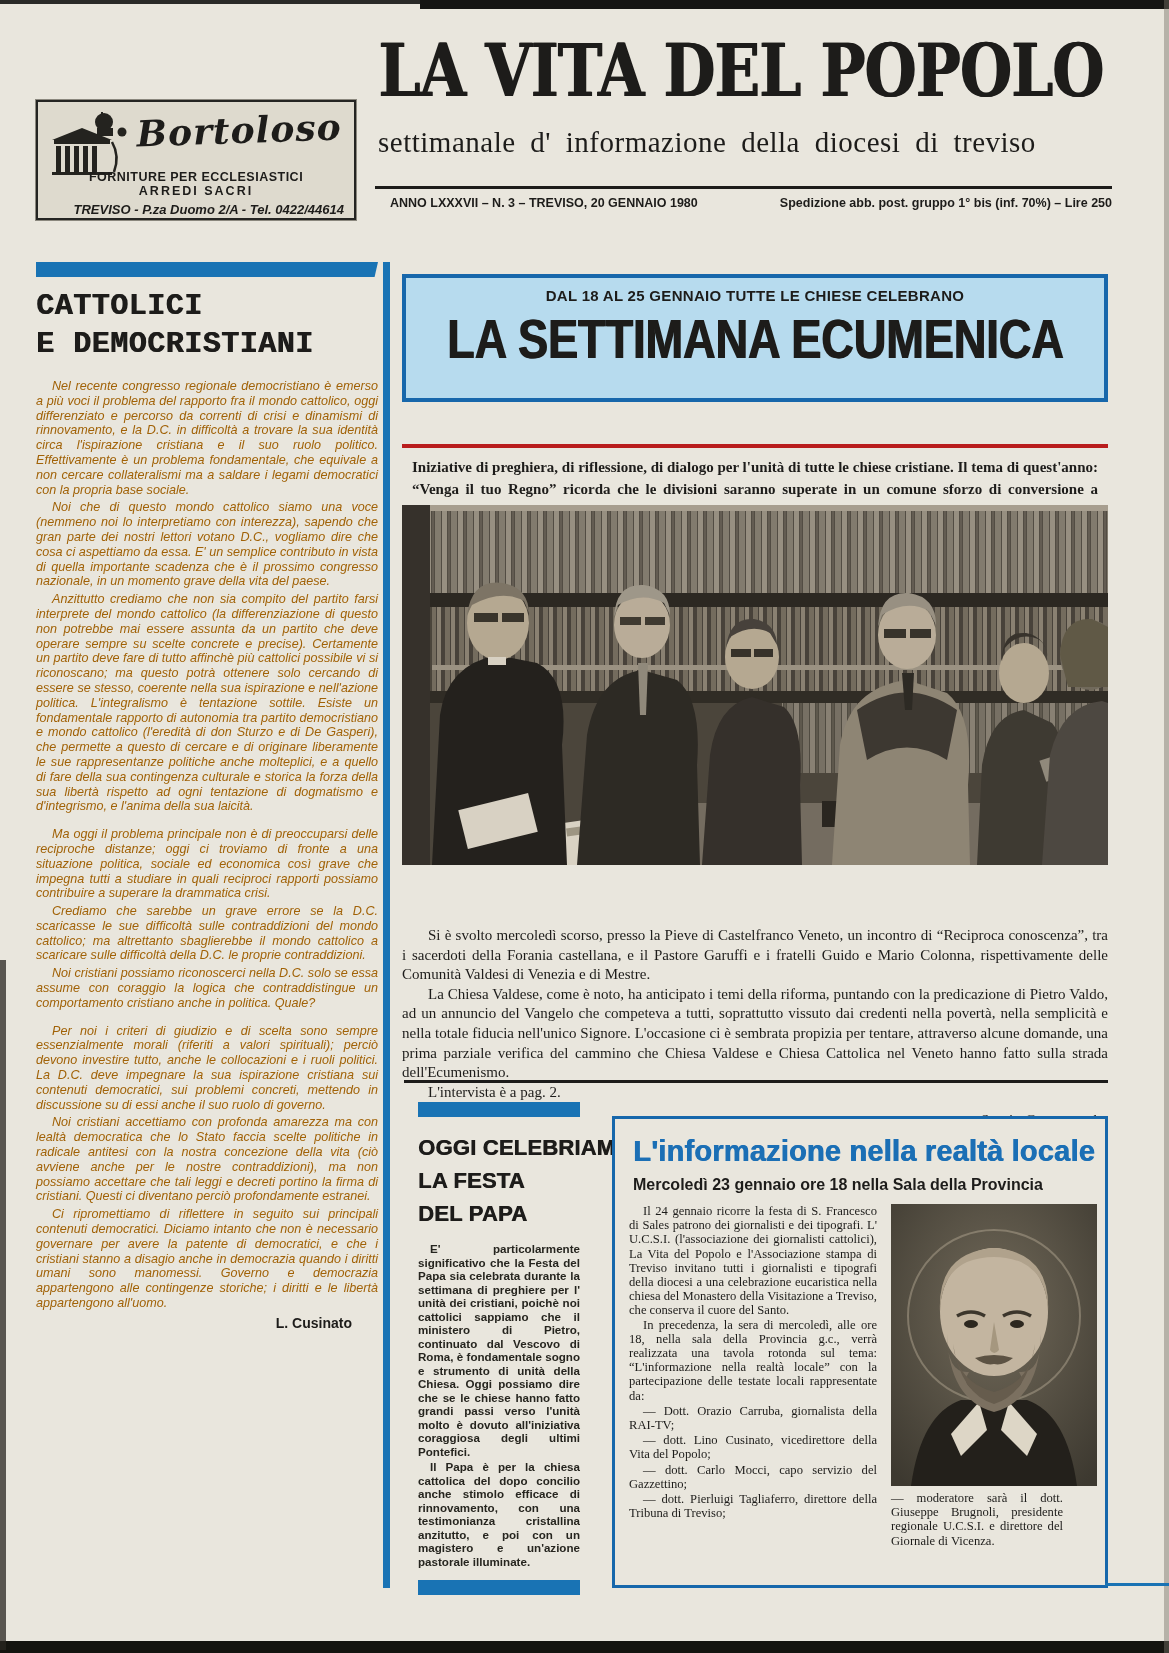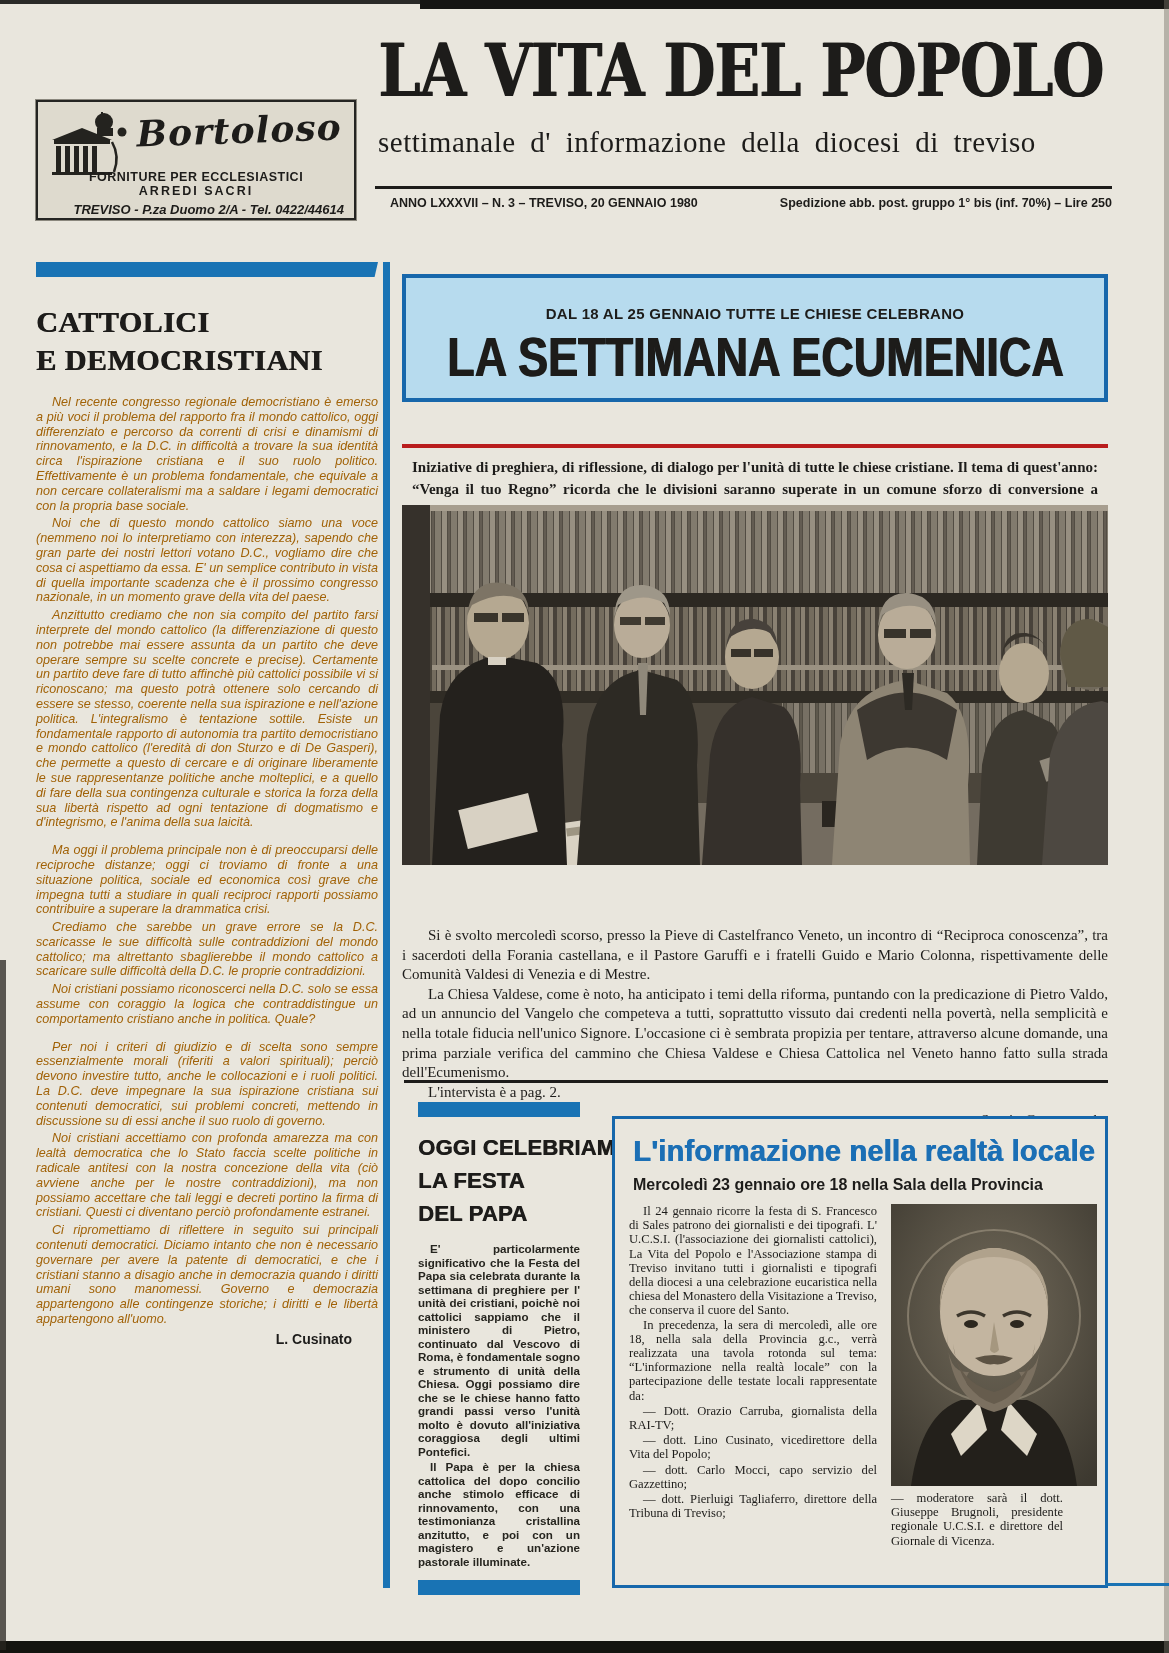--- a/index.html
+++ b/index.html
@@ -30,34 +30,34 @@
            text-shadow:1px 0 0 #1d1c1a;white-space:nowrap;}
   .m-sub{margin-top:30px;font-size:29px;word-spacing:7px;letter-spacing:.5px;}
   .m-rule{position:absolute;left:375px;top:186px;width:737px;height:3px;background:#1d1c1a;}
   .dateline{position:absolute;left:390px;top:196px;width:722px;font-family:"Liberation Sans",sans-serif;
             font-weight:bold;font-size:12.5px;display:flex;justify-content:space-between;}
 
   
   .leftcol{position:absolute;left:36px;top:262px;width:342px;}
   .accent-bar{height:15px;background:#1973b4;}
   .leftcol .accent-bar{clip-path:polygon(0 0,100% 0,99% 100%,0 100%);}
-  .l-title{font-family:Liberation Serif, serif;font-weight:700;font-size:30px;line-height:38px;
-           letter-spacing:.5px;text-shadow:.7px 0 0 #1d1c1a;margin-top:26px;}
+  .l-title{font-family:Liberation Mono, monospace;font-weight:700;font-size:30px;line-height:38px;
+           letter-spacing:.5px;text-shadow:.7px 0 0 #1d1c1a;margin-top:10px;}
   .l-body{margin-top:16px;font-family:"Liberation Sans",sans-serif;font-style:italic;font-size:12.6px;
           line-height:14.8px;text-align:justify;color:#a16207;}
   .l-body p{margin:0 0 3px 0;text-indent:16px;}
   .l-body p.gap{margin-top:13px;}
   .l-byline{font-family:"Liberation Sans",sans-serif;font-weight:bold;font-size:14px;text-align:right;margin-top:4px;padding-right:26px;}
 
   .vrule{position:absolute;left:383px;top:262px;width:7px;height:1326px;background:#1973b4;}
 
   
   .banner{position:absolute;left:402px;top:274px;width:706px;height:128px;background:#b7dbee;
           border:4px solid #1767ab;box-sizing:border-box;text-align:center;}
-  .b-kicker{font-family:"Liberation Sans",sans-serif;font-weight:bold;font-size:15px;margin-top:27px;letter-spacing:.3px;}
+  .b-kicker{font-family:"Liberation Sans",sans-serif;font-weight:bold;font-size:15px;margin-top:9px;letter-spacing:.3px;}
   .b-headline{font-family:"Liberation Sans",sans-serif;font-weight:700;font-size:45px;line-height:48px;
               letter-spacing:0;margin-top:6px;transform:scaleY(1.22);transform-origin:top center;
               text-shadow:1.2px 0 0 #1d1c1a;}
 
   
   .standfirst{position:absolute;left:402px;top:444px;width:706px;box-sizing:border-box;
               border-top:4px solid #b91c1c;border-bottom:5px solid #161511;
               padding:9px 10px 10px 10px;font-weight:bold;font-size:15px;line-height:21.5px;text-align:justify;}
 
   

